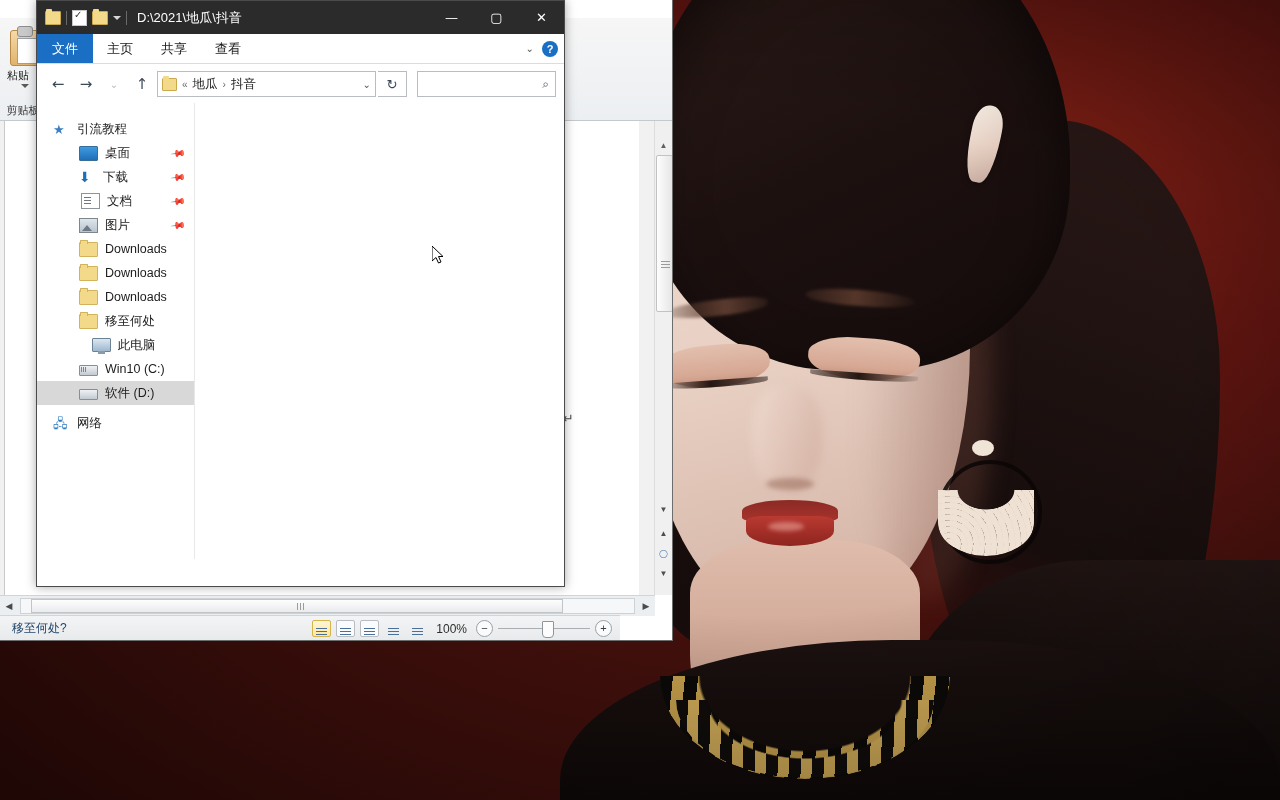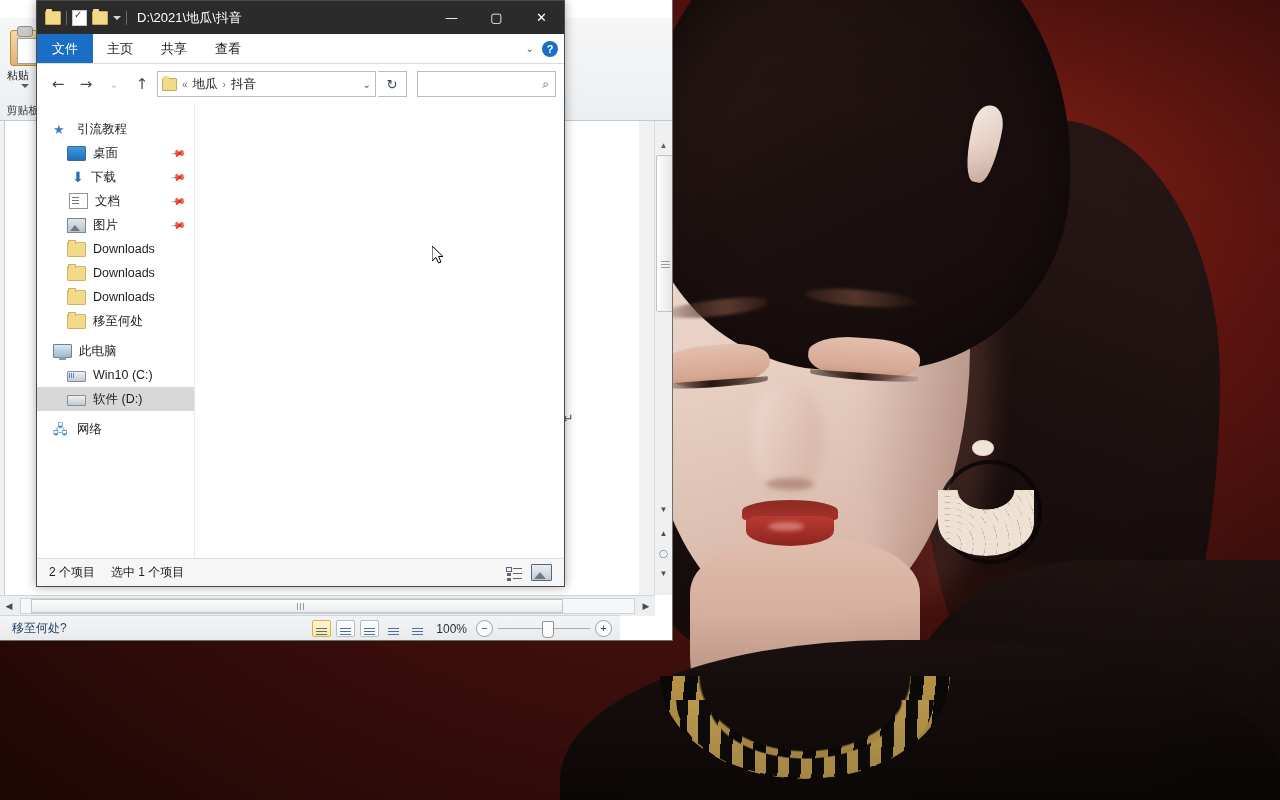--- a/index.html
+++ b/index.html
@@ -224,21 +224,21 @@
     align-items:center;padding:0 6px;margin-left:8px;}
   .searchbox input{border:0;outline:none;font-size:12px;flex:1;width:100%;
     font-family:"Liberation Sans",sans-serif;color:#333;background:transparent;}
   .searchbox .mag{font-size:12px;color:#5a6674;font-family:"DejaVu Sans",sans-serif;}
   #explorer .body{position:absolute;left:0;top:102px;width:527px;height:456px;display:flex;}
   #explorer .navpane{width:157px;background:#fff;padding-top:14px;overflow:hidden;
     border-right:1px solid #e8e8e8;}
   .navitem{height:24px;display:flex;align-items:center;gap:7px;font-size:12.5px;color:#1c1c1c;
     padding-left:16px;position:relative;}
   .navitem.sel{background:#d8d8d8;}
-  .navitem.ind{padding-left:30px;text-align:right;}
+  .navitem.ind{padding-left:42px;}
   .navitem .pin{position:absolute;right:10px;color:#7c848c;font-size:10px;
     font-family:"DejaVu Sans",sans-serif;transform:rotate(40deg);}
   .ic{width:17px;height:15px;flex:0 0 17px;position:relative;}
   .ic.star{color:#3a7fc1;font-size:13px;font-family:"DejaVu Sans",sans-serif;line-height:15px;}
   .ic.desk{background:linear-gradient(180deg,#3f9ae0,#1f6fb8);border:1px solid #3a6d96;
     border-radius:1px;height:13px;width:16px;}
   .ic.dl{color:#1f6fb8;font-size:14px;font-family:"DejaVu Sans",sans-serif;line-height:15px;}
   .ic.doc{background:#fff;border:1px solid #8d949b;height:14px;width:12px;margin-left:2px;}
   .ic.doc::after{content:"";position:absolute;left:2px;top:3px;width:7px;height:1px;
     background:#6f767d;box-shadow:0 3px 0 #6f767d,0 6px 0 #6f767d;}
@@ -504,45 +504,37 @@
         <span>Downloads</span>
       </div>
       <div class="navitem ind">
         <span class="ic fld"></span>
         <span>Downloads</span>
       </div>
       <div class="navitem ind">
         <span class="ic fld"></span>
         <span>移至何处</span>
       </div>
-      <div class="navitem" style="margin-top:6px;">
+      <div class="navitem" style="justify-content:center;">
         <span class="ic pc"></span>
         <span>此电脑</span>
       </div>
       <div class="navitem ind">
         <span class="ic drv sys"></span>
         <span>Win10 (C:)</span>
       </div>
       <div class="navitem ind sel">
         <span class="ic drv"></span>
         <span>软件 (D:)</span>
       </div>
       <div class="navitem" style="margin-top:6px;">
         <span class="ic net">🖧</span>
         <span>网络</span>
       </div>
     </div>
 
   </div>
 
-  <div class="statusbar">
-    <span class="st">2 个项目</span>
-    <span class="st st2">选中 1 个项目</span>
-    <div class="vbtns">
-      <div class="dtlv"></div>
-      <div class="icnv"></div>
-    </div>
-  </div>
 </div>
 
 <svg id="cursor" viewBox="0 0 14 20">
   <polygon points="0,0 0,15 4,11.5 6.5,17 9,16 6.5,10.5 11,10.5" fill="#fff" stroke="#000" stroke-width="1"></polygon>
 </svg>
 
 </body></html>

